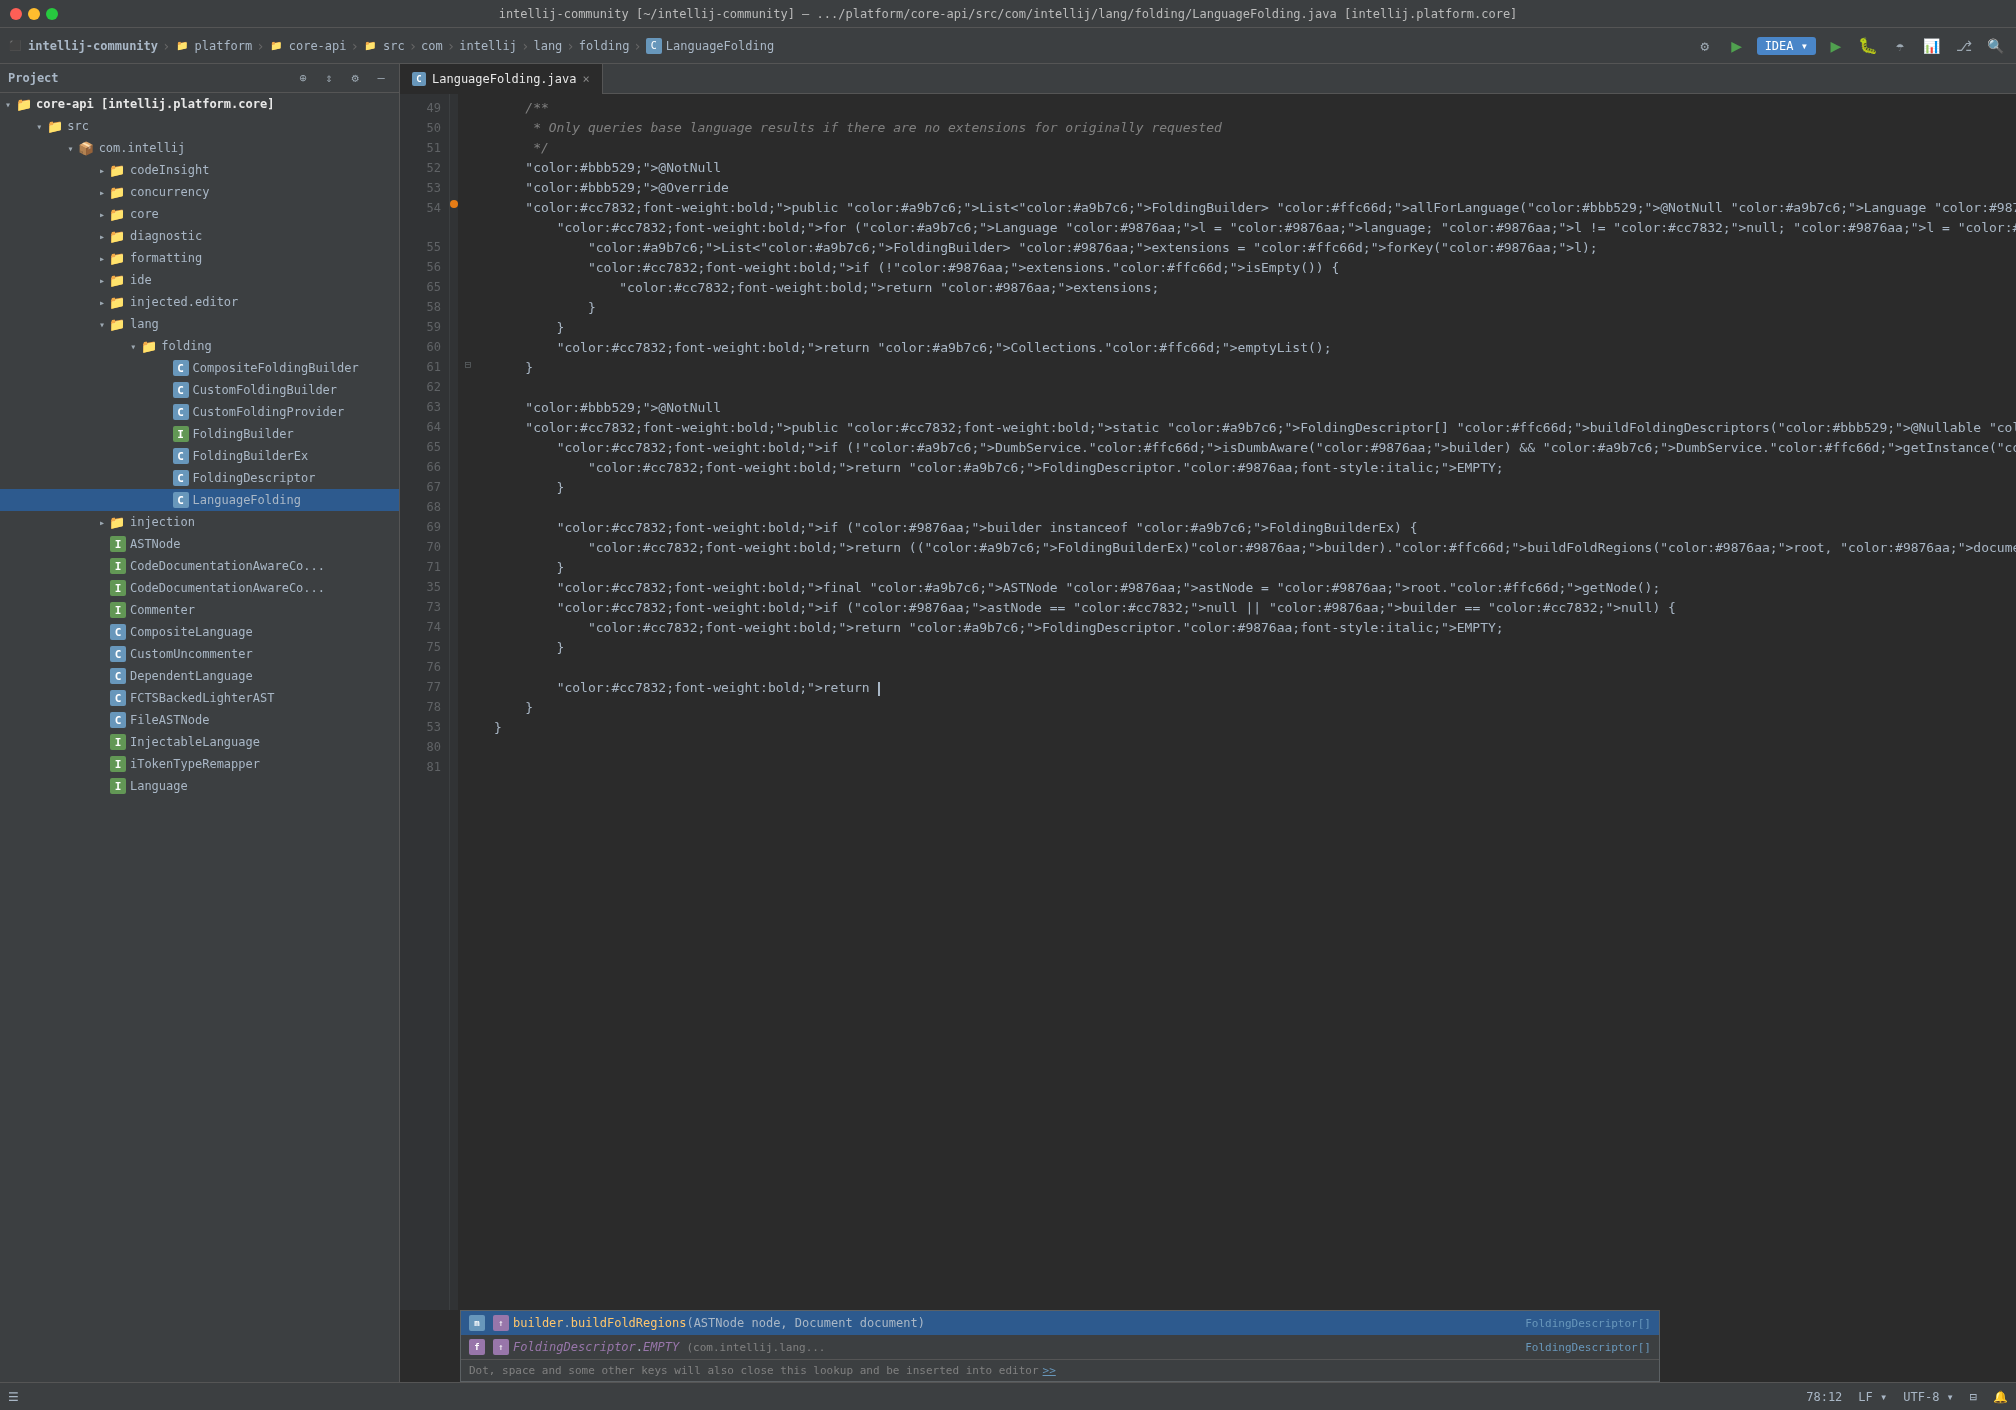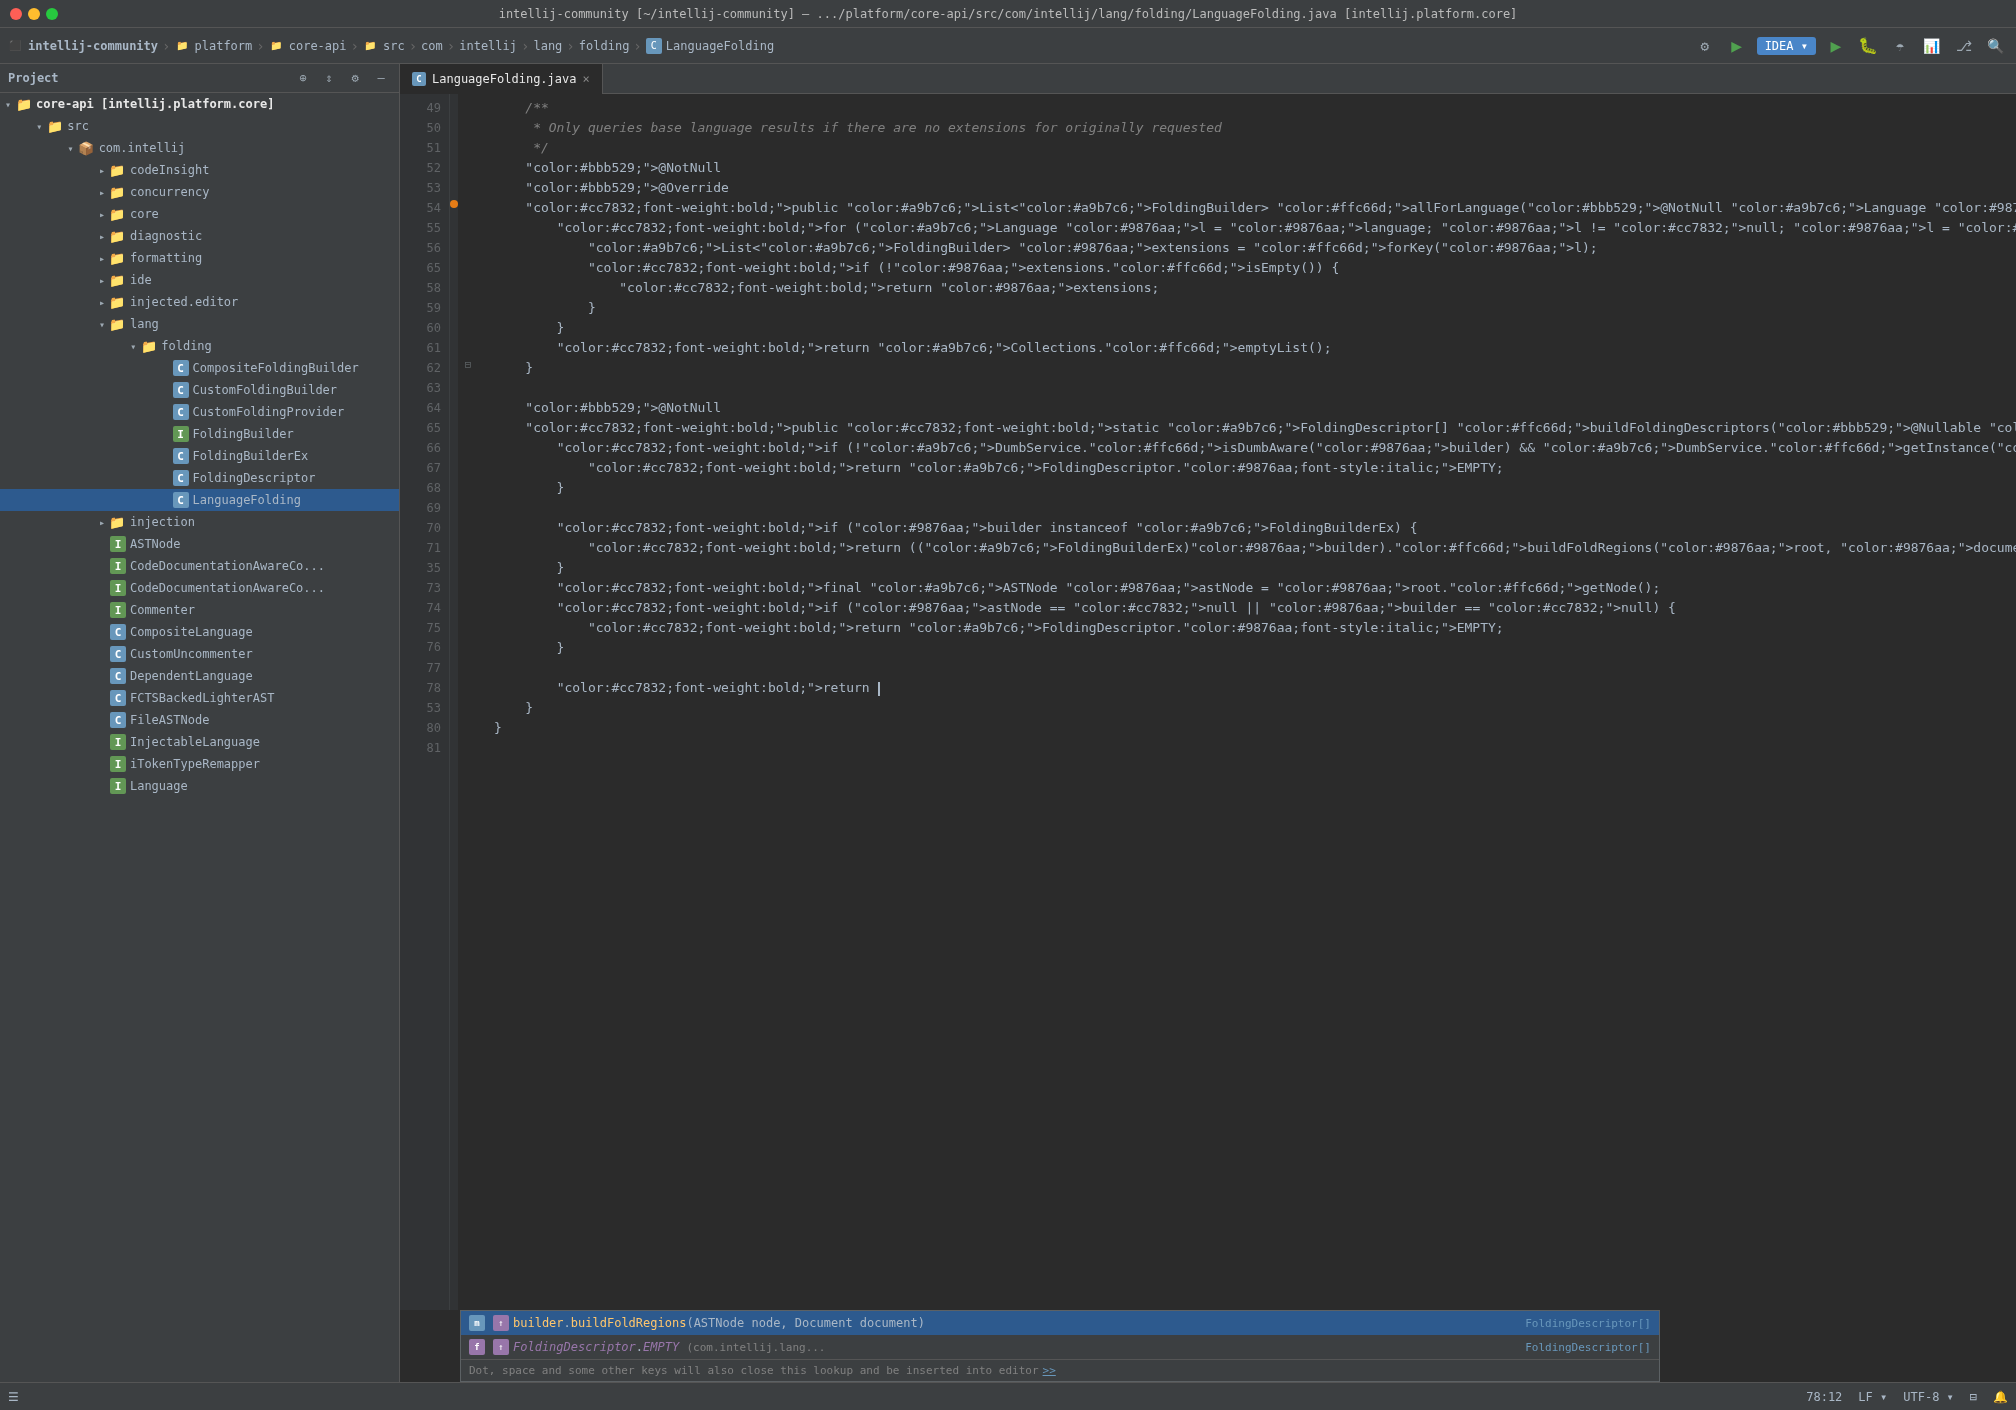--- a/index.html
+++ b/index.html
@@ -754,42 +754,42 @@
       <div class="code-scroll">
         <div class="code-content">
 
           <div class="line-numbers" id="line-numbers">
               <div style="height: 20px; line-height: 20px;">49</div>
               <div style="height: 20px; line-height: 20px;">50</div>
               <div style="height: 20px; line-height: 20px;">51</div>
               <div style="height: 20px; line-height: 20px;">52</div>
               <div style="height: 20px; line-height: 20px; text-align: right;">53</div>
               <div style="height: 20px; line-height: 20px;">54</div>
-              <div style="height: 20px; line-height: 20px;">55</div>
+              <div style="height: 20px; line-height: 20px; margin-top: 19px;">55</div>
               <div style="height: 20px; line-height: 20px;">56</div>
               <div style="height: 20px; line-height: 20px;">65</div>
               <div style="height: 20px; line-height: 20px;">58</div>
               <div style="height: 20px; line-height: 20px;">59</div>
               <div style="height: 20px; line-height: 20px;">60</div>
               <div style="height: 20px; line-height: 20px;">61</div>
               <div style="height: 20px; line-height: 20px;">62</div>
               <div style="height: 20px; line-height: 20px;">63</div>
               <div style="height: 20px; line-height: 20px;">64</div>
               <div style="height: 20px; line-height: 20px;">65</div>
               <div style="height: 20px; line-height: 20px;">66</div>
               <div style="height: 20px; line-height: 20px;">67</div>
               <div style="height: 20px; line-height: 20px;">68</div>
               <div style="height: 20px; line-height: 20px;">69</div>
               <div style="height: 20px; line-height: 20px;">70</div>
               <div style="height: 20px; line-height: 20px;">71</div>
               <div style="height: 20px; line-height: 20px;">35</div>
               <div style="height: 20px; line-height: 20px;">73</div>
               <div style="height: 20px; line-height: 20px;">74</div>
               <div style="height: 20px; line-height: 20px;">75</div>
-              <div style="height: 20px; line-height: 20px; font-family: Liberation Mono, monospace;">76</div>
+              <div style="height: 20px; line-height: 20px;">76</div>
               <div style="height: 20px; line-height: 20px;">77</div>
               <div style="height: 20px; line-height: 20px;">78</div>
               <div style="height: 20px; line-height: 20px;">53</div>
               <div style="height: 20px; line-height: 20px;">80</div>
               <div style="height: 20px; line-height: 20px;">81</div>
             </div>
 
           <div class="bookmark-col" id="bookmark-col">
               <div class="bookmark-line"></div>
               <div class="bookmark-line"></div>

